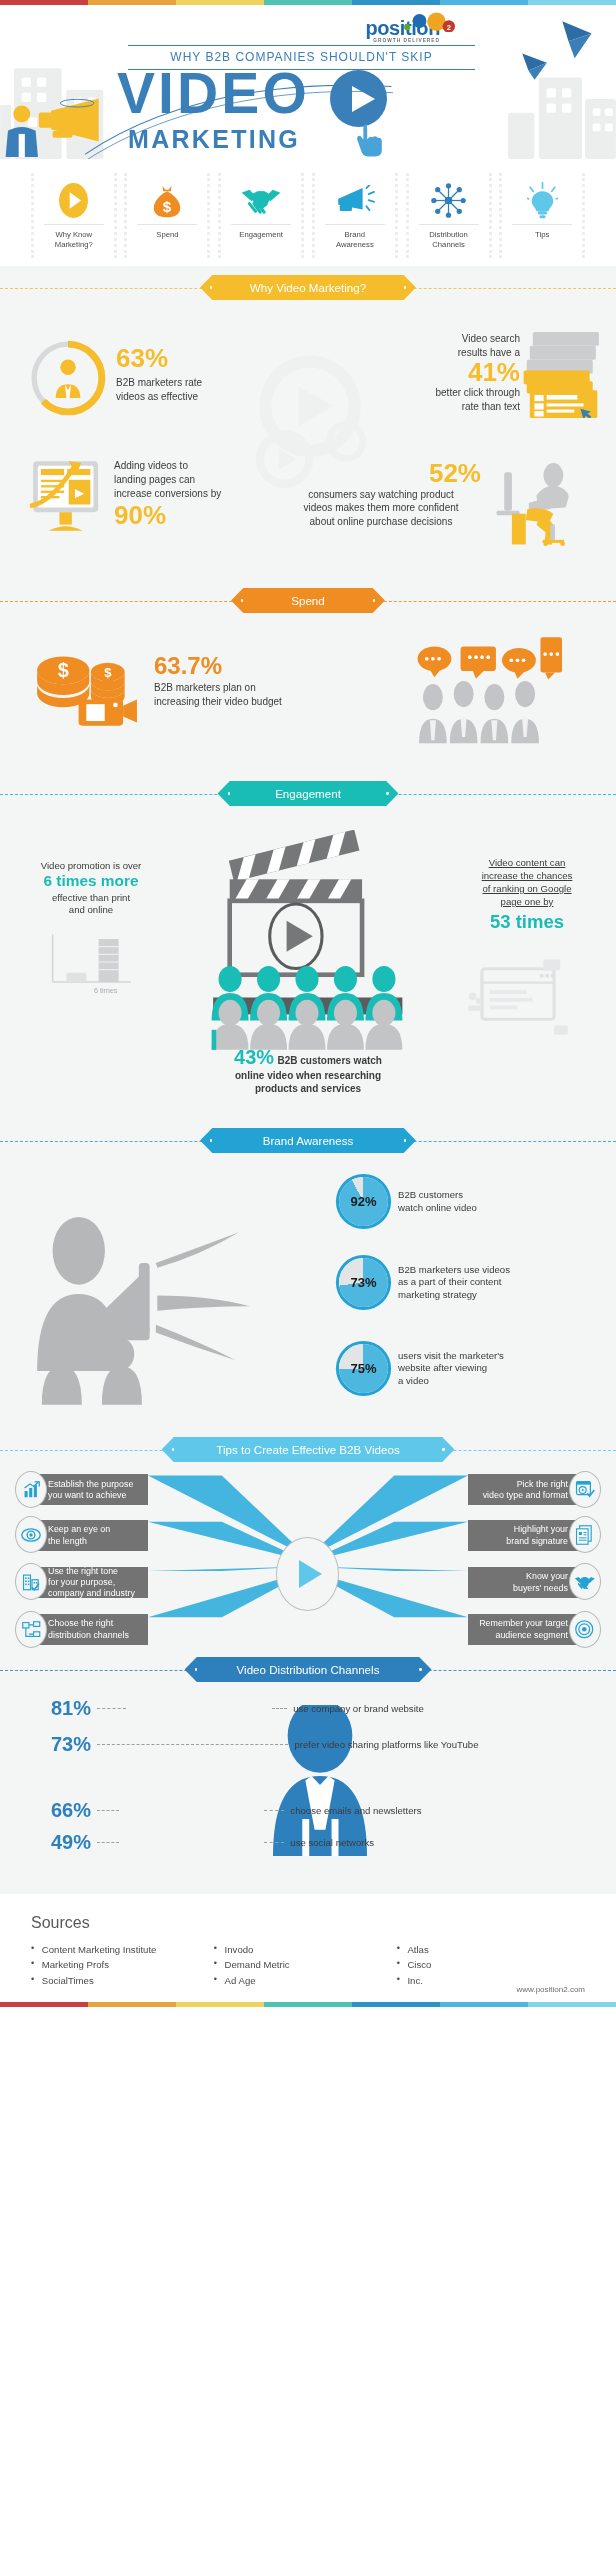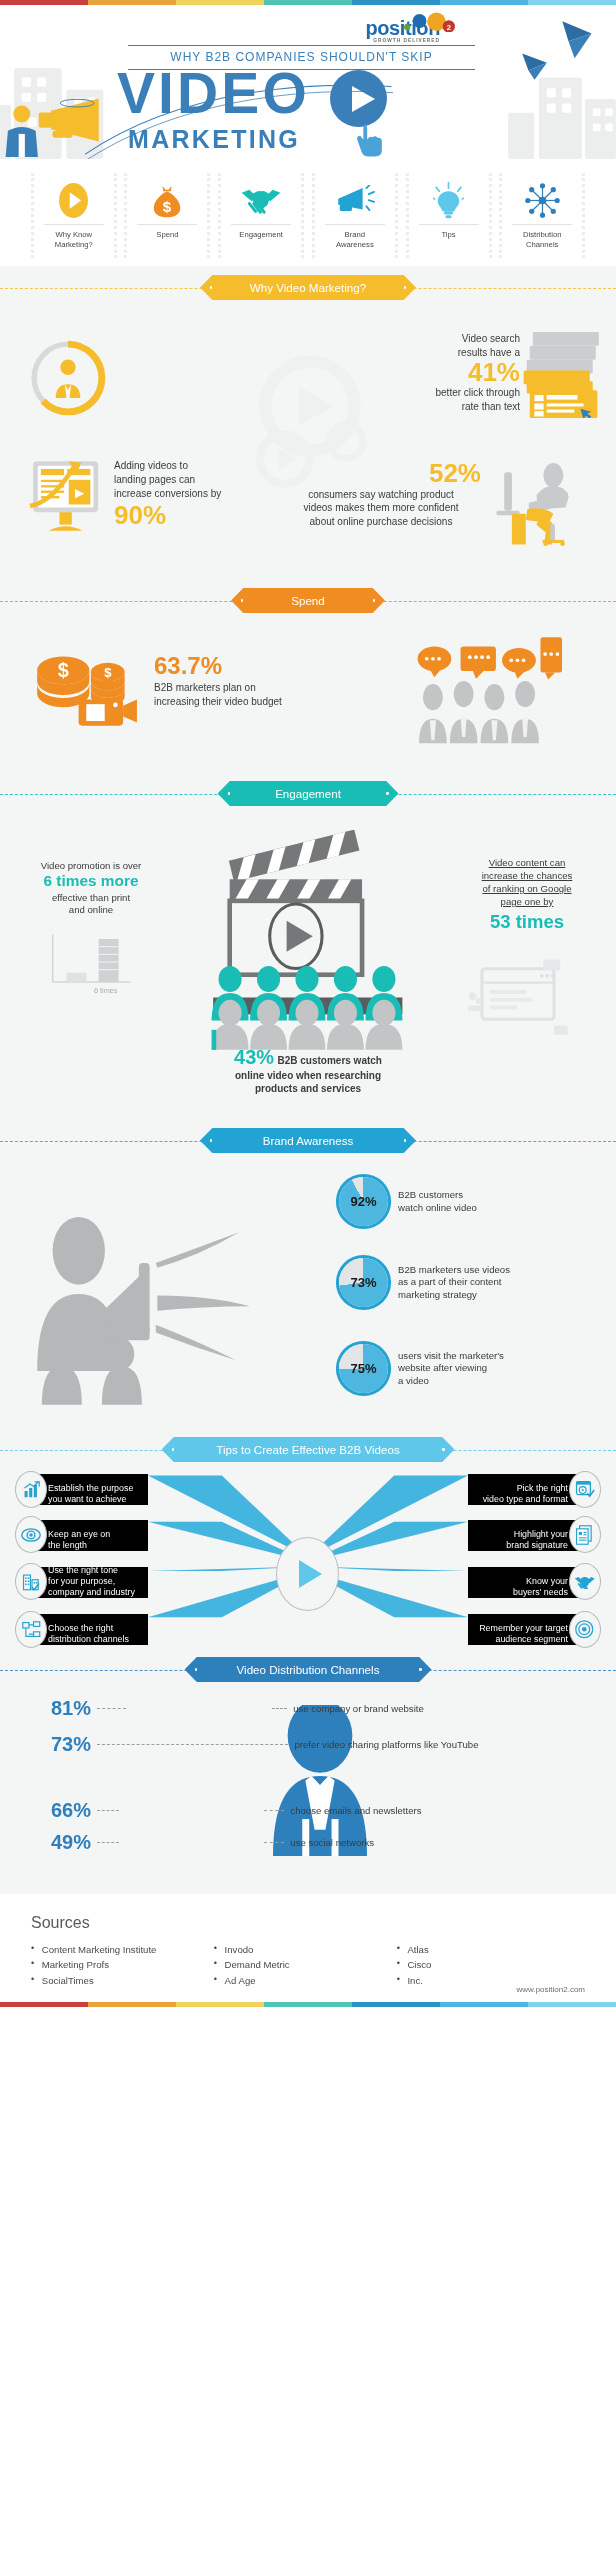--- a/index.html
+++ b/index.html
@@ -162,22 +162,22 @@
   .megaperson { position: absolute; left: 31px; top: 27px; }
   .pie-row { position: absolute; display: flex; align-items: center; gap: 10px; }
   .pie-row .label { font-size: 9.6px; line-height: 1.32; }
   .pie { position: relative; width: 49px; height: 49px; border-radius: 50%; }
   .pie .cap { position: absolute; inset: 0; display: flex; align-items: center; justify-content: center;
     font-size: 13px; font-weight: bold; color: #1a1a1a; }
 
   
   .tips { position: relative; height: 177px; }
   .tip {
-    position: absolute; height: 31px; background: #000000; color: #fff;
-    display: flex; align-items: flex-end; font-size: 8.9px; line-height: 1.25;
+    position: absolute; height: 31px; background: #737373; color: #fff;
+    display: flex; align-items: center; font-size: 8.9px; line-height: 1.25;
   }
   .tip.left { left: 34px; width: 114px; padding-left: 14px; justify-content: flex-start; }
   .tip.right { right: 34px; width: 114px; padding-right: 14px; justify-content: flex-end; text-align: right; }
   .tipicon {
     position: absolute; width: 32px; height: 37px; border: 1.2px solid #b7b9bb;
     border-radius: 50%; background: #f4f5f5; display: flex;
     align-items: center; justify-content: center;
   }
   .tipicon.l { left: 15.4px; } .tipicon.r { right: 15.4px; }
   .tipcenter {
@@ -354,32 +354,20 @@
           <rect x="6" y="26" width="16" height="8" rx="2" fill="#23a3d4"></rect>
           <path d="M41 4 l4 -4 M44 12 l7 -3 M44 20 l7 2 M41 28 l4 5" stroke="#23a3d4" stroke-width="2.4" stroke-linecap="round"></path>
         </svg>
       </div>
       <div class="navlabel" style="white-space:pre-line">Brand
 Awareness</div>
     </div>
 
     <div class="navcard">
       <div class="navicon">
-        <svg width="31" height="37" viewBox="0 0 40 48">
-          <path d="M20 12 C29 12 34 19 34 25 C34 31 28 34 28 38 h-16 C12 34 6 31 6 25 C6 19 11 12 20 12 Z" fill="#5fc8ea"></path>
-          <rect x="14" y="38" width="12" height="4" rx="1.5" fill="#5fc8ea"></rect>
-          <rect x="16" y="43" width="8" height="4" rx="2" fill="#5fc8ea"></rect>
-          <path d="M20 8 v-7 M8 12 l-4 -5 M32 12 l4 -5 M2 22 l-2 -1 M38 22 l2 -1" stroke="#5fc8ea" stroke-width="2.2" stroke-linecap="round"></path>
-        </svg>
-      </div>
-      <div class="navlabel" style="white-space:pre-line">Tips</div>
-    </div>
-
-    <div class="navcard">
-      <div class="navicon">
         <svg width="37" height="37" viewBox="0 0 48 48">
           <g stroke="#2e80bd" stroke-width="1.6">
             <line x1="24" y1="24" x2="24" y2="6"></line>
               <line x1="24" y1="24" x2="24" y2="42"></line>
             <line x1="24" y1="24" x2="6" y2="24"></line>
               <line x1="24" y1="24" x2="42" y2="24"></line>
             <line x1="24" y1="24" x2="10" y2="10"></line>
               <line x1="24" y1="24" x2="38" y2="38"></line>
             <line x1="24" y1="24" x2="38" y2="10"></line>
               <line x1="24" y1="24" x2="10" y2="38"></line>
@@ -393,20 +381,32 @@
             <circle cx="10" cy="10" r="3.4"></circle>
               <circle cx="38" cy="38" r="3.4"></circle>
             <circle cx="38" cy="10" r="3.4"></circle>
               <circle cx="10" cy="38" r="3.4"></circle>
           </g>
         </svg>
       </div>
       <div class="navlabel" style="white-space:pre-line">Distribution
 Channels</div>
     </div>
+
+    <div class="navcard">
+      <div class="navicon">
+        <svg width="31" height="37" viewBox="0 0 40 48">
+          <path d="M20 12 C29 12 34 19 34 25 C34 31 28 34 28 38 h-16 C12 34 6 31 6 25 C6 19 11 12 20 12 Z" fill="#5fc8ea"></path>
+          <rect x="14" y="38" width="12" height="4" rx="1.5" fill="#5fc8ea"></rect>
+          <rect x="16" y="43" width="8" height="4" rx="2" fill="#5fc8ea"></rect>
+          <path d="M20 8 v-7 M8 12 l-4 -5 M32 12 l4 -5 M2 22 l-2 -1 M38 22 l2 -1" stroke="#5fc8ea" stroke-width="2.2" stroke-linecap="round"></path>
+        </svg>
+      </div>
+      <div class="navlabel" style="white-space:pre-line">Tips</div>
+    </div>
   </div>
 
   <div class="section">
     <div class="band" style="color:#f5bd2c">
       <div class="rule"></div>
       <div class="chip" style="background:#f5bd2c;min-width:216px">
         <span class="dot l"></span>
         <span>Why Video Marketing?</span>
         <span class="dot r"></span>
       </div>
@@ -422,20 +422,25 @@
       </svg>
 
       <svg class="donut63" width="80" height="80" viewBox="0 0 104 104">
         <circle cx="52" cy="52" r="44" fill="none" stroke="#d8d9da" stroke-width="7"></circle>
         <circle cx="52" cy="52" r="44" fill="none" stroke="#f5bd2c" stroke-width="9" stroke-dasharray="174 277" stroke-dashoffset="0" transform="rotate(-90 52 52)"></circle>
         <circle cx="52" cy="38" r="10" fill="#f5bd2c"></circle>
         <path d="M36 78 q0 -18 16 -18 q16 0 16 18 z" fill="#f5bd2c"></path>
         <path d="M48 60 l4 8 l4 -8 l-2 18 h-4 z" fill="#fff"></path>
       </svg>
 
+      <div class="why-63">
+        <div class="n">63%</div>
+        <div class="t" style="white-space:pre-line">B2B marketers rate
+videos as effective</div>
+      </div>
 
       <div class="why-41">
         <div class="t1" style="white-space:pre-line">Video search
 results have a</div>
         <div class="n">41%</div>
         <div class="t2" style="white-space:pre-line">better click through
 rate than text</div>
       </div>
 
       <svg class="browsers" width="77" height="86" viewBox="0 0 100 112">

